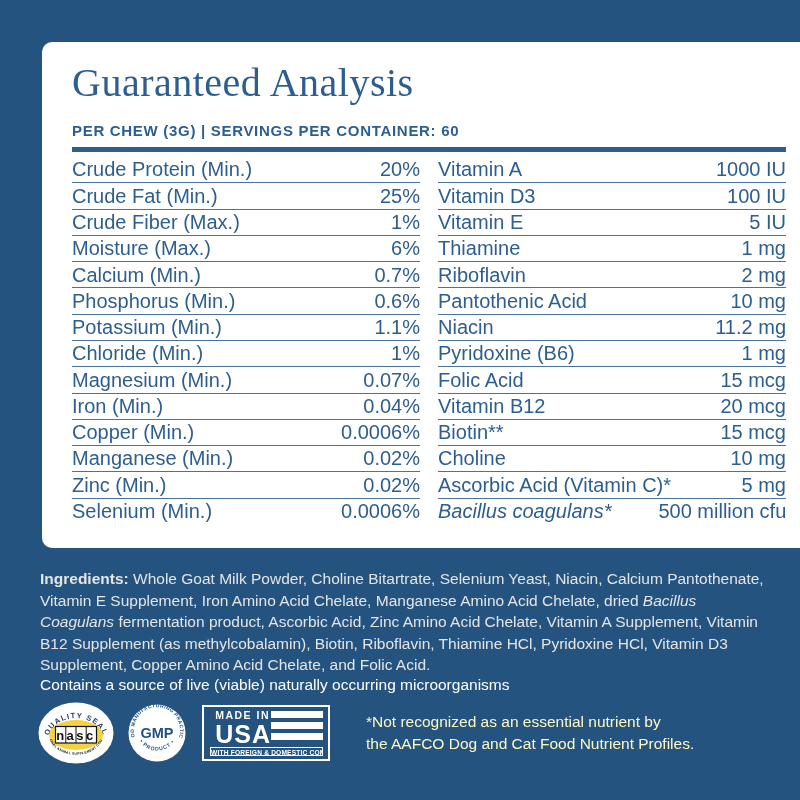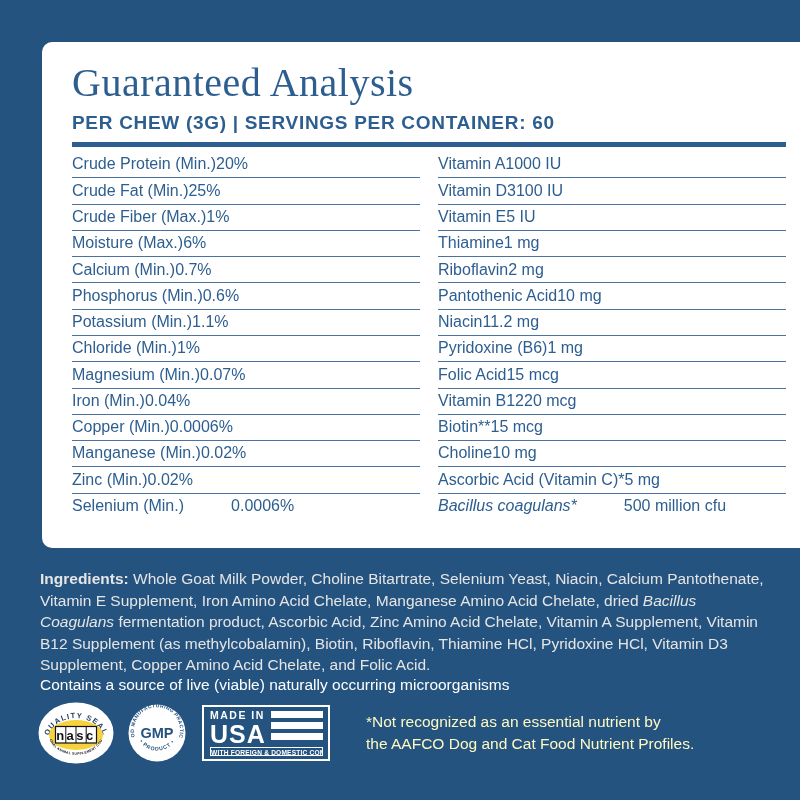--- a/index.html
+++ b/index.html
@@ -15,30 +15,30 @@
     width:774px; height:506px;
     background:#ffffff; border-radius:10px;
     padding:18px 30px 12px 30px;
   }
   .title {
     font-family:"Liberation Serif", serif;
     font-weight:400; font-size:40px; line-height:46px;
     color:#2D5E90; letter-spacing:0.5px;
   }
   .subtitle {
-    margin-top:6px; font-size:19px; font-weight:bold;
+    margin-top:16px; font-size:15px; font-weight:bold;
     color:#2D5E90; letter-spacing:0.7px;
   }
   .thick-rule { margin-top:8px; height:5px; background:#2D5E90; }
   .cols { display:flex; gap:18px; margin-top:5px; }
   .col { flex:1; min-width:0; }
   .row {
-    display:flex; justify-content:flex-start; align-items:baseline;
+    display:flex; justify-content:space-between; align-items:baseline;
     padding:3.4px 0; border-bottom:1.5px solid #4A72A0;
-    font-size:16px; line-height:18.5px; color:#2D5E90;
+    font-size:20px; line-height:18.5px; color:#2D5E90;
   }
   .col .row:last-child { border-bottom:none;gap:47px; }
   .row .nm { white-space:nowrap; }
   .row .val { white-space:nowrap; text-align:right; }
   .row.italic-name .nm { font-style:italic; }
 
   .ingredients {
     position:absolute; left:40px; top:568px; width:726px;
     color:#e5e5e5; font-size:15.5px; line-height:21.5px;
   }
@@ -54,21 +54,21 @@
   }
   .seal { flex:none; }
   .gmp-seal { margin-left:14px; }
   .usa-badge {
     margin-left:16px; flex:none;
     width:128px; height:56px;
     border:2px solid #ffffff;
     padding:3px 5px 3px 6px;
     display:flex; flex-direction:column; justify-content:space-between;
   }
-  .usa-top { display:flex; justify-content:space-between; }
+  .usa-top { display:flex; justify-content:flex-end; }
   .usa-words { color:#fff; font-weight:bold; line-height:1; }
   .usa-madein { font-size:10.5px; letter-spacing:1.5px; }
   .usa-usa { font-size:25px; letter-spacing:1px; margin-top:1px; }
   .usa-stripes { display:flex; flex-direction:column; justify-content:flex-start; padding-top:1px; }
   .usa-stripes .stripe { width:52px; height:7px; background:#ffffff; margin-bottom:4px; }
   .usa-foot {
     border:1px solid #ffffff; color:#ffffff;
     font-size:6.6px; font-weight:bold; letter-spacing:0.2px;
     text-align:center; padding:1.5px 0 1px 0; white-space:nowrap; overflow:hidden;
   }

